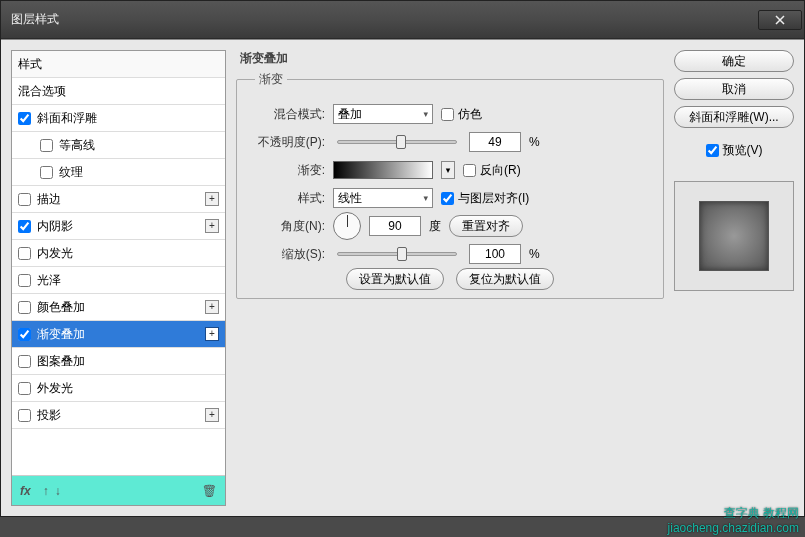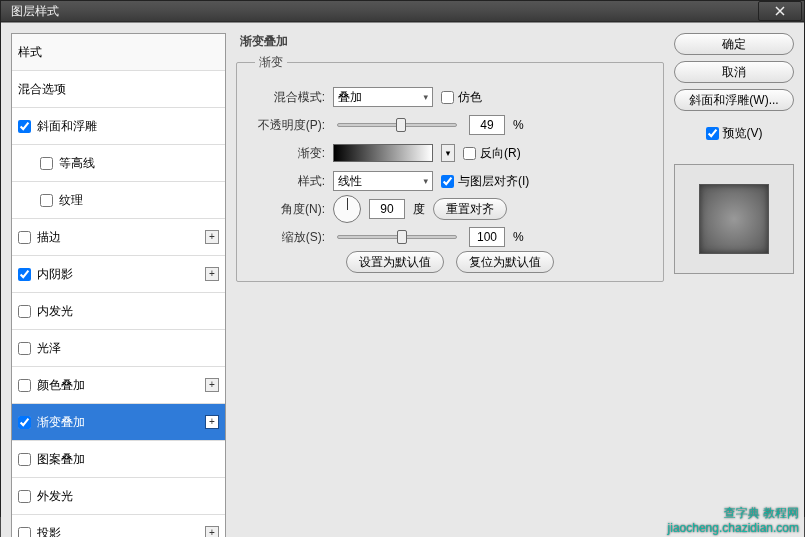--- a/index.html
+++ b/index.html
@@ -4,42 +4,42 @@
 <style>
 * { box-sizing: border-box; margin: 0; padding: 0; font-family: "Microsoft YaHei", "SimSun", sans-serif; font-size: 12px; }
 body { background: #4a4a4a; width: 805px; height: 537px; overflow: hidden; }
 .window { width: 805px; height: 517px; background: linear-gradient(#6a6a6a, #5a5a5a); border: 1px solid #222; display: flex; flex-direction: column; }
 .titlebar { height: 38px; background: linear-gradient(#555 0%, #4a4a4a 50%, #3a3a3a 100%); display: flex; align-items: center; justify-content: space-between; padding: 0 2px 0 10px; border-bottom: 1px solid #2a2a2a; }
 .titlebar-title { color: #eee; font-size: 12px; }
 .close-btn { width: 44px; height: 20px; background: linear-gradient(#555,#3a3a3a); border: 1px solid #222; color: #eee; display: flex; align-items: center; justify-content: center; border-radius: 2px; cursor: pointer; }
 .close-btn svg { width: 10px; height: 10px; }
 .content { flex: 1; background: #e8e8e8; display: flex; padding: 10px; gap: 10px; border-top: 1px solid #888; }
 .styles-panel { width: 215px; background: #fff; border: 1px solid #999; display: flex; flex-direction: column; }
-.style-row { height: 37px; display: flex; align-items: center; padding: 0 6px; border-bottom: 1px solid #ddd; position: relative; cursor: default; }
+.style-row { height: 27px; display: flex; align-items: center; padding: 0 6px; border-bottom: 1px solid #ddd; position: relative; cursor: default; }
 .style-row.header { font-weight: normal; background: #f9f9f9; }
 .style-row.sub { padding-left: 28px; }
 .style-row.selected { background: #2f7bd9; color: #fff; }
 .style-row input[type=checkbox] { margin-right: 6px; }
 .plus-badge { position: absolute; right: 6px; width: 14px; height: 14px; border: 1px solid #888; background: #f0f0f0; display: flex; align-items: center; justify-content: center; font-size: 10px; line-height: 1; color: #333; }
 .style-row.selected .plus-badge { background: #fff; border-color: #1a4a8a; }
 .styles-footer { margin-top: auto; height: 30px; border-top: 1px solid #ccc; background: #5eead4; display: flex; align-items: center; padding: 0 8px; gap: 12px; color: #555; }
 .styles-footer .fx { font-style: italic; font-weight: bold; }
 .styles-footer .arrows { display:flex; gap:6px; }
 .styles-footer .trash { margin-left: auto; }
 .main-panel { flex: 1; display: flex; flex-direction: column; }
 .main-title { padding: 0 0 4px 4px; color: #444; font-weight: bold; }
 .fieldset { border: 1px solid #aaa; padding: 12px 18px 8px 18px; background: #e8e8e8; border-radius: 2px; }
 .fieldset-legend { padding: 0 4px; color: #444; }
 .form-row { display: flex; align-items: center; height: 28px; gap: 8px; }
 .form-label { width: 70px; text-align: right; color: #333; }
 .select { height: 20px; border: 1px solid #888; background: #fff; padding: 0 16px 0 4px; min-width: 100px; position: relative; display: inline-flex; align-items: center; }
 .select::after { content: "▾"; position: absolute; right: 4px; font-size: 9px; color: #555; }
 .slider-track { flex: 1; height: 4px; background: #ccc; border: 1px solid #999; position: relative; border-radius: 2px; margin: 0 4px; max-width:120px; }
 .slider-thumb { position: absolute; top: -6px; width: 10px; height: 14px; background: #eee; border: 1px solid #666; border-radius: 2px; }
-.num-input { width: 36px; height: 20px; border: 1px solid #888; text-align: center; background: #fff; }
+.num-input { width: 52px; height: 20px; border: 1px solid #888; text-align: center; background: #fff; }
 .gradient-swatch { flex:1; max-width:100px; height: 18px; border: 1px solid #666; background: linear-gradient(to right, #000, #fff); }
 .grad-dd { width:14px; height:18px; border:1px solid #888; background:#eee; display:flex; align-items:center; justify-content:center; font-size:9px; }
 .check-inline { display: flex; align-items: center; gap: 4px; }
 .angle-dial { width: 28px; height: 28px; border: 1px solid #777; border-radius: 50%; background: #fafafa; position: relative; }
 .angle-hand { position: absolute; width: 1px; height: 12px; background: #333; left: 50%; top: 2px; transform-origin: bottom center; }
 .btn { height: 22px; padding: 0 12px; background: linear-gradient(#fdfdfd,#e4e4e4); border: 1px solid #888; border-radius: 11px; cursor: pointer; display: inline-flex; align-items: center; justify-content: center; }
 .defaults-row { display:flex; justify-content:center; gap:12px; }
 .right-panel { width: 120px; display: flex; flex-direction: column; gap: 6px; align-items: stretch; }
 .right-panel .btn { width: 100%; }
 .preview-check { display:flex; align-items:center; gap:4px; justify-content:center; margin-top:8px; }

